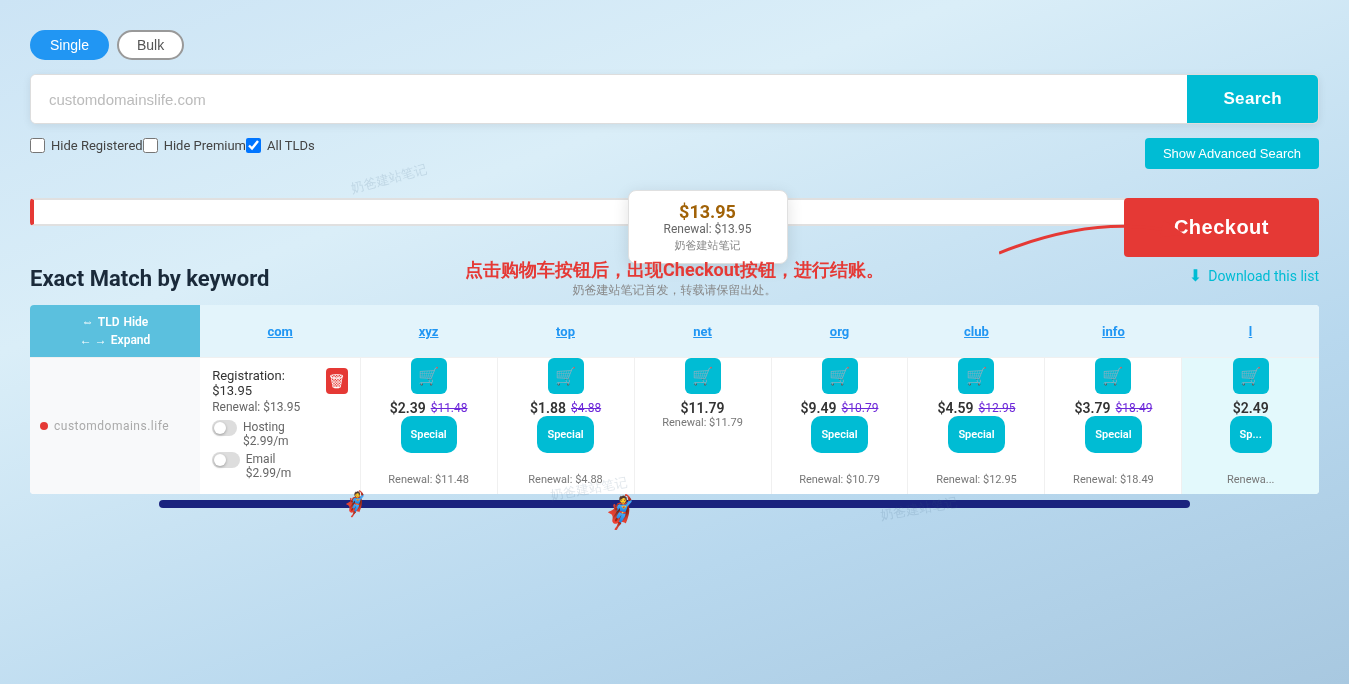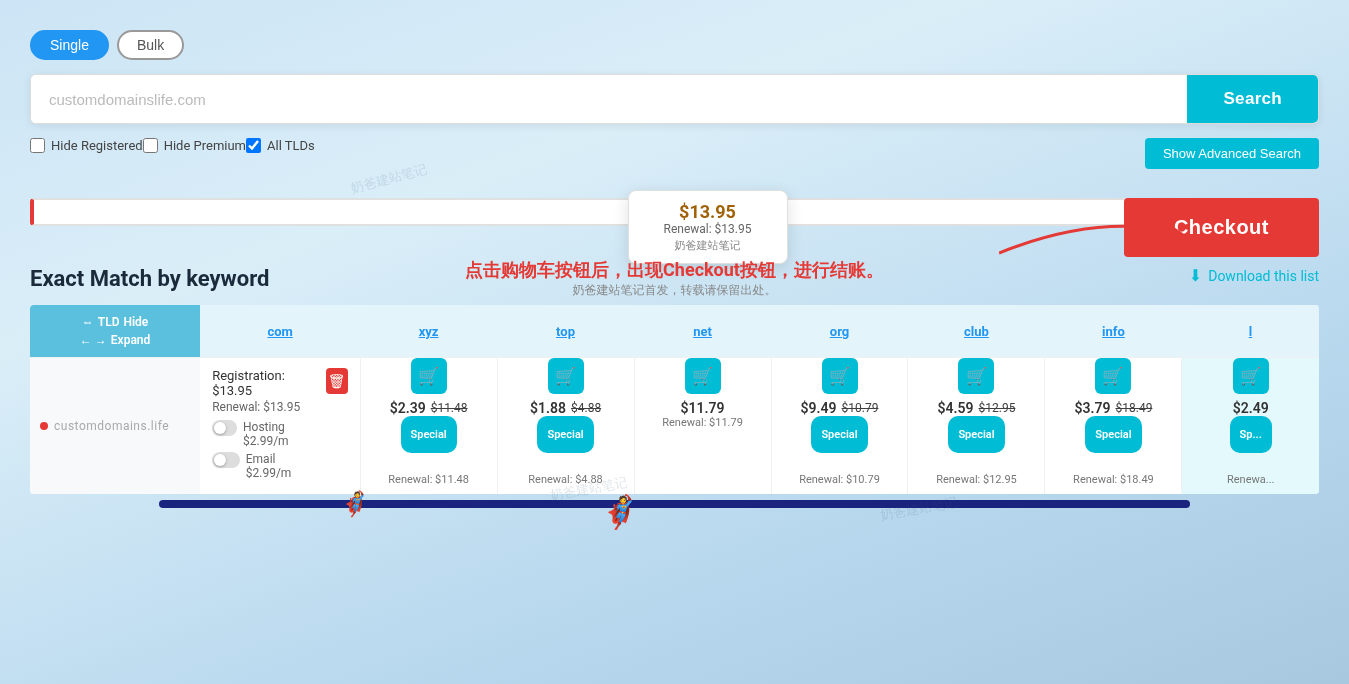--- a/index.html
+++ b/index.html
@@ -374,21 +374,21 @@
       justify-content: center;
       gap: 5px;
     }
     .tld-price-new {
       font-size: 14px;
       font-weight: 600;
       color: #333;
     }
     .tld-price-old {
       font-size: 12px;
-      color: #404040;
+      color: #6d28d9;
       text-decoration: line-through;
     }
     .special-badge {
       background: #00bcd4;
       color: white;
       font-size: 11px;
       font-weight: 600;
       padding: 12px 10px;
       border-radius: 10px;
       display: inline-block;

